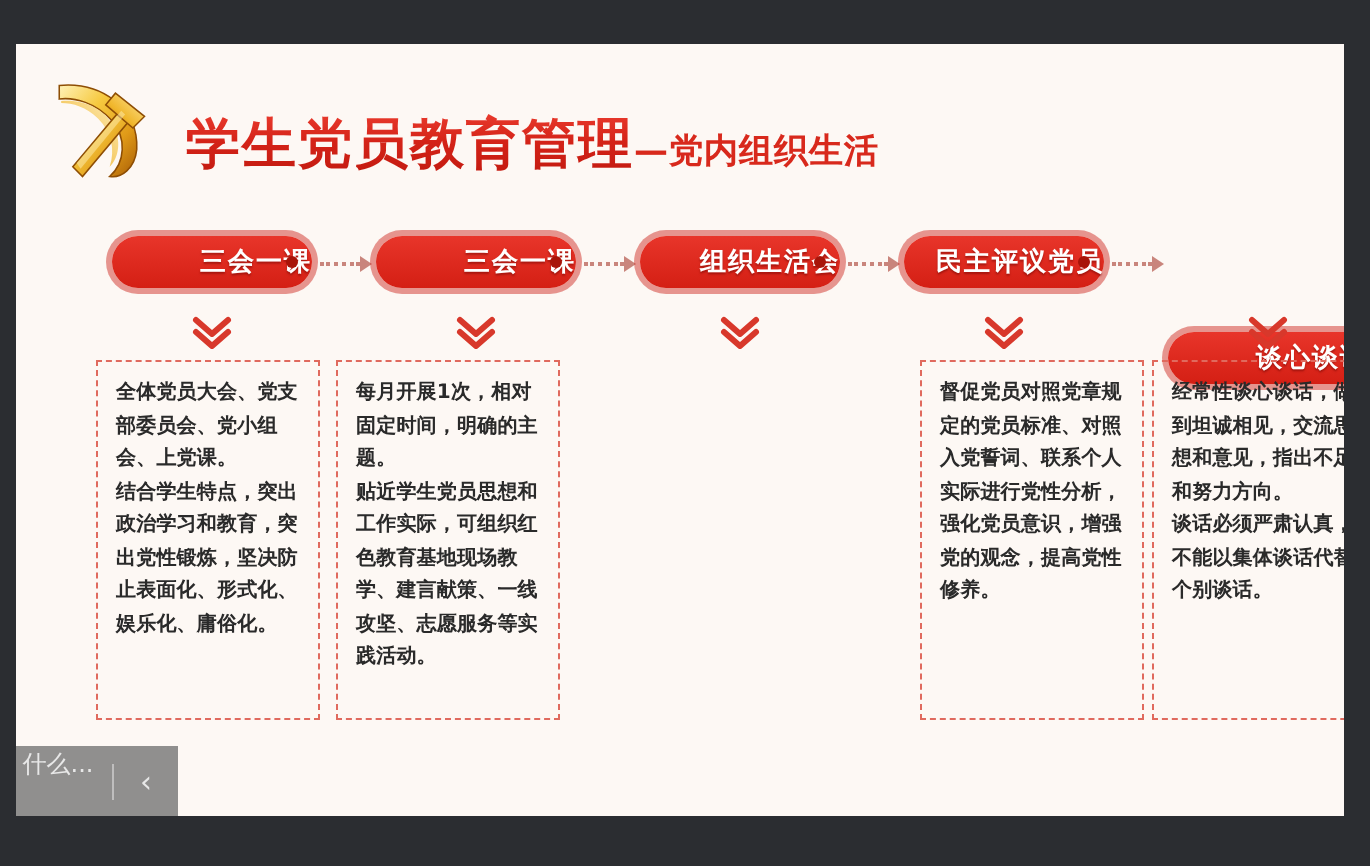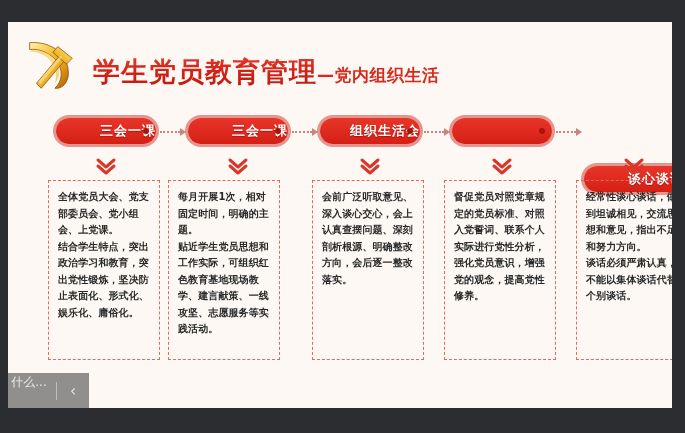--- a/index.html
+++ b/index.html
@@ -285,20 +285,21 @@
           <span class="pill-dot"></span>
         </div>
       </div>
       <div class="connector" style="left:416px;width:26px;">
         <span class="dline"></span>
           <span class="dhead"></span>
       </div>
 
       <div class="pill-wrap" style="left:444px;width:100px;">
         <div class="pill">
+          <span class="pill-label">民主评议党员</span>
           <span class="pill-dot"></span>
         </div>
       </div>
       <div class="connector" style="left:548px;width:26px;">
         <span class="dline"></span>
           <span class="dhead"></span>
       </div>
 
       <div class="pill-wrap" style="left:576px;width:100px;margin-top:48px;">
         <div class="pill">
@@ -351,25 +352,22 @@
     <div class="card" style="left:40px;width:112px;">
       <div class="card-text">全体党员大会、党支部委员会、党小组会、上党课。
 结合学生特点，突出政治学习和教育，突出党性锻炼，坚决防止表面化、形式化、娱乐化、庸俗化。</div>
     </div>
 
     <div class="card" style="left:160px;width:112px;">
       <div class="card-text">每月开展1次，相对固定时间，明确的主题。
 贴近学生党员思想和工作实际，可组织红色教育基地现场教学、建言献策、一线攻坚、志愿服务等实践活动。</div>
     </div>
 
-    <div class="card" style="left:304px;width:112px;">
-      <div class="card-text">会前广泛听取意见、深入谈心交心，会上认真查摆问题、深刻剖析根源、明确整改方向，会后逐一整改落实。</div>
-    </div>
-
-    <div class="card" style="left:436px;width:112px;">
+
+    <div class="card" style="left:452px;width:112px;">
       <div class="card-text">督促党员对照党章规定的党员标准、对照入党誓词、联系个人实际进行党性分析，强化党员意识，增强党的观念，提高党性修养。</div>
     </div>
 
     <div class="card" style="left:568px;width:112px;">
       <div class="card-text">经常性谈心谈话，做到坦诚相见，交流思想和意见，指出不足和努力方向。
 谈话必须严肃认真，不能以集体谈话代替个别谈话。</div>
     </div>
 
     <div class="ctrlbar">
       <div class="ctrl-item ctrl-label">什么...</div>

